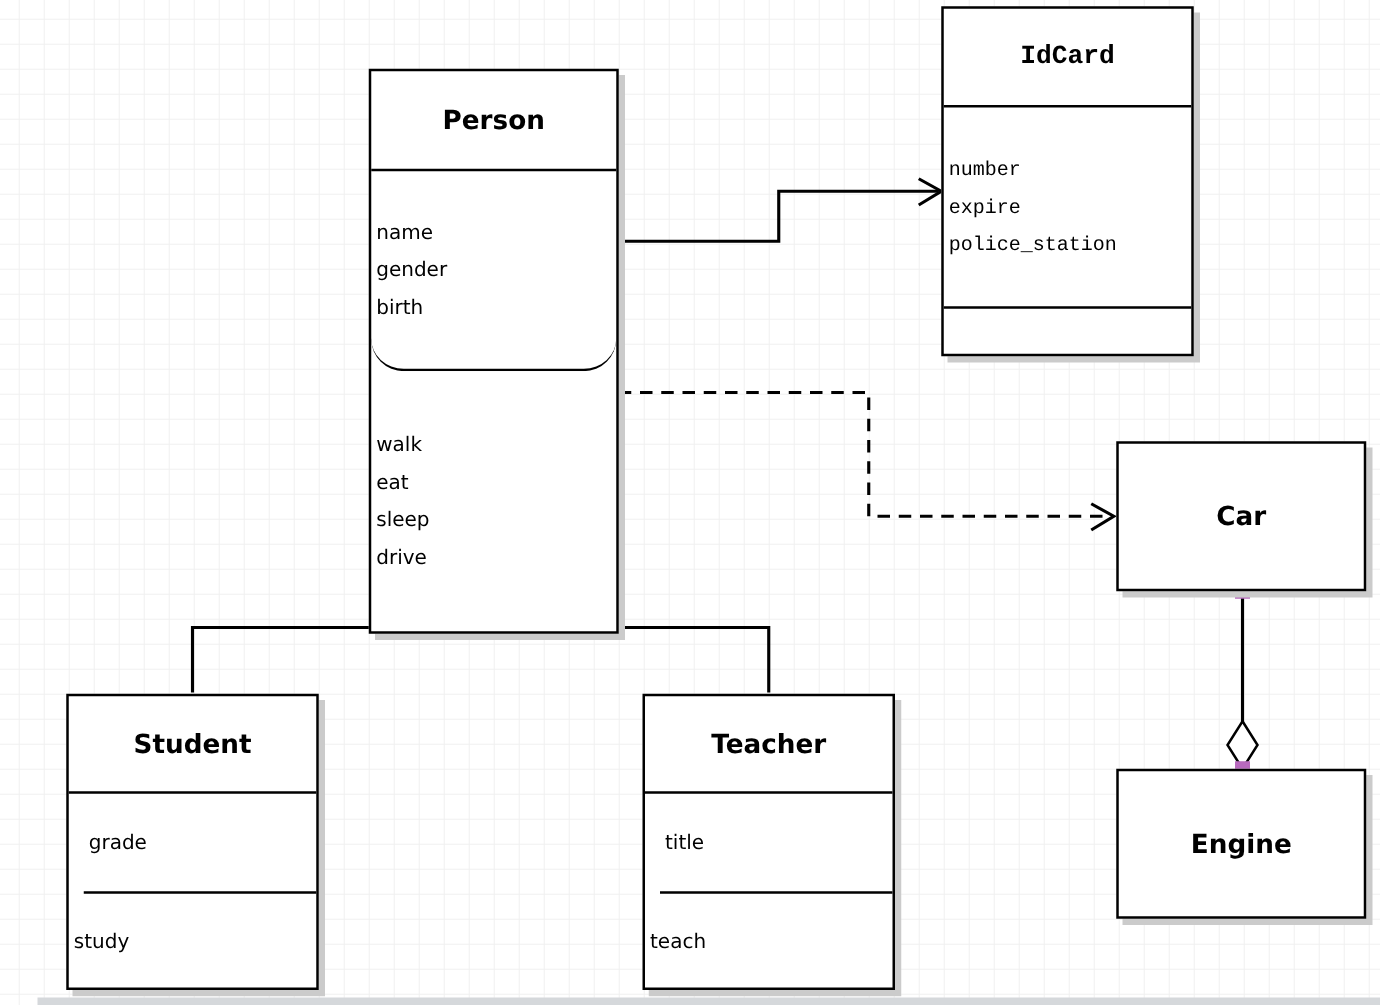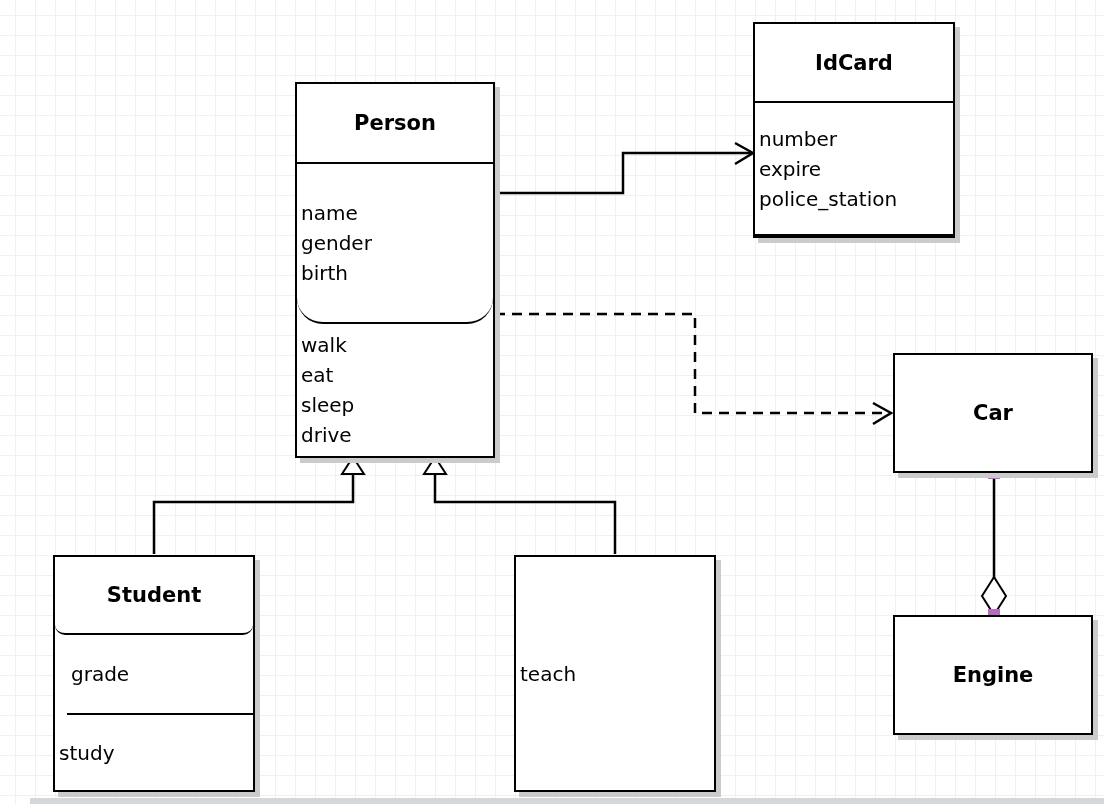--- a/index.html
+++ b/index.html
@@ -52,52 +52,52 @@
     flex: 1 1 auto;
   }
 
   .uml-section {
     box-sizing: border-box;
     display: flex;
     flex-direction: column;
     justify-content: center;
     align-items: flex-start;
     padding-left: 4px;
-    font-size: 20px;
+    font-size: 16px;
     line-height: 30px;
     border-bottom: 2px solid #000000;
     overflow: hidden;
   }
 
   .uml-section.last {
     border-bottom: none;
     flex: 1 1 auto;
     justify-content: center;
   }
 
   .member { white-space: nowrap; }
 
   
-  #cls-person  { left: 295px; top: 55px;  width: 200px; height: 376px; margin-top: 27px; }
+  #cls-person  { left: 295px; top: 55px;  width: 200px; height: 452px; }
   #cls-person .uml-title   { height: 80px; }
   #cls-person .sec-attrs   { height: 160px; border-radius: 26px; }
 
   
-  #cls-idcard  { left: 753px; top: 22px;  width: 202px; height: 216px; }
+  #cls-idcard  { left: 753px; top: 5px;  width: 202px; height: 280px; font-family: Liberation Mono, monospace; }
   #cls-idcard .uml-title   { height: 79px; }
   #cls-idcard .sec-attrs   { height: 161px; }
 
   
   #cls-car     { left: 893px; top: 353px; width: 200px; height: 120px; }
   #cls-engine  { left: 893px; top: 615px; width: 200px; height: 120px; }
 
   
   #cls-student { left: 53px;  top: 555px; width: 202px; height: 237px; }
   #cls-teacher { left: 514px; top: 555px; width: 202px; height: 237px; }
-  #cls-student .uml-title, #cls-teacher .uml-title { height: 78px; border-radius: 10px; }
+  #cls-student .uml-title, #cls-teacher .uml-title { height: 78px; }
   #cls-student .sec-attrs, #cls-teacher .sec-attrs { height: 80px; margin-left: 12px; }
 
   .hscrollbar {
     position: absolute;
     left: 30px;
     right: 0;
     bottom: 0;
     height: 6px;
     background: #d5d8db;
   }
@@ -179,20 +179,24 @@
     <div class="uml-title">Student</div>
     <div class="uml-section sec-attrs">
       <div class="member">grade</div>
     </div>
     <div class="uml-section last">
       <div class="member">study</div>
     </div>
   </div>
 
   <div class="uml-class" id="cls-teacher">
+    <div class="uml-title">Teacher</div>
+    <div class="uml-section sec-attrs">
+      <div class="member">title</div>
+    </div>
     <div class="uml-section last">
       <div class="member">teach</div>
     </div>
   </div>
 
   <div class="hscrollbar"></div>
 
 </div>
 
 </body></html>

